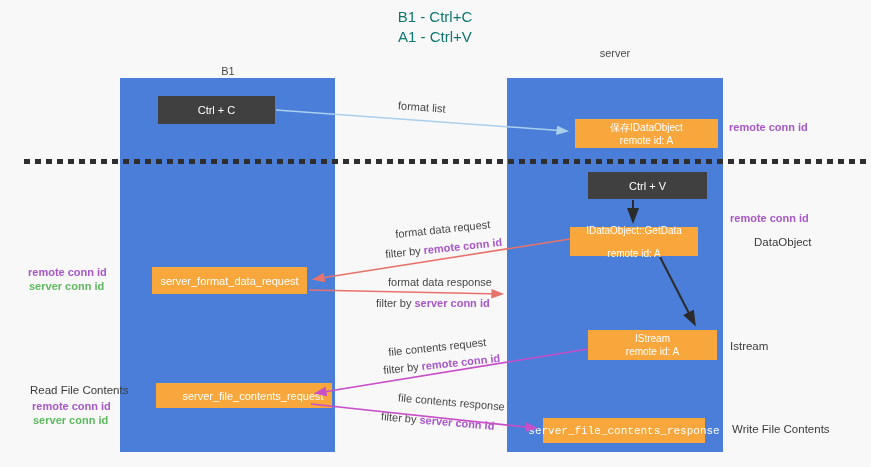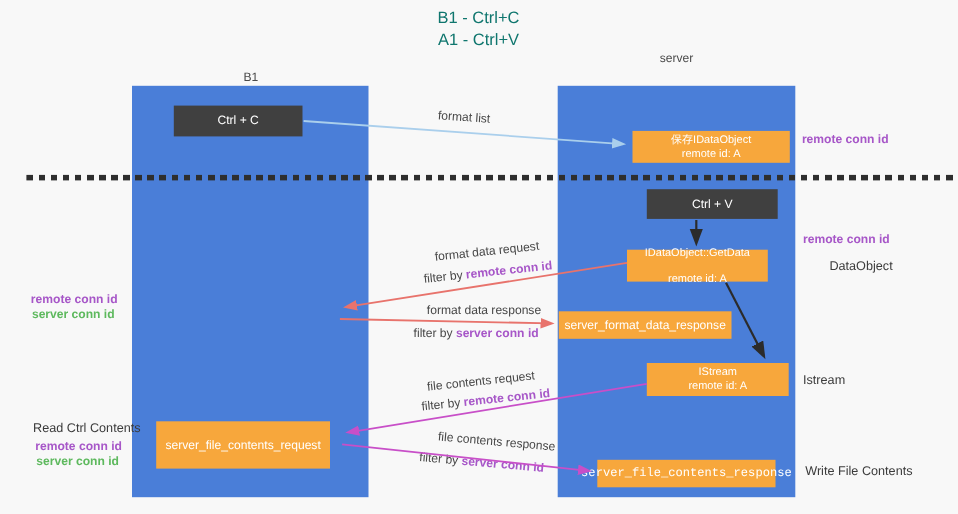--- a/index.html
+++ b/index.html
@@ -76,42 +76,42 @@
   <div class="box orange" style="left:570px;top:227px;width:128px;height:29px;gap:10px;">
     <div class="l">IDataObject::GetData</div>
     <div class="l">remote id: A</div>
   </div>
 
   <div class="box orange" style="left:588px;top:330px;width:129px;height:30px;">
     <div class="l">IStream</div>
     <div class="l">remote id: A</div>
   </div>
 
-
-  <div class="box orange" style="left:508px;top:283px;width:157px;height:25px;">
-    <div class="s">server_format_data_response</div>
+  <div class="box orange" style="left:152px;top:267px;width:155px;height:27px;">
+    <div class="s">server_format_data_request</div>
   </div>
 
-  <div class="box orange" style="left:142px;top:383px;width:158px;height:43px;">
+
+  <div class="box orange" style="left:156px;top:383px;width:158px;height:25px;padding-left:18px;">
     <div class="s">server_file_contents_request</div>
   </div>
 
   <div class="box orange" style="left:543px;top:418px;width:162px;height:25px;font-family:Liberation Mono, monospace;">
     <div class="s">server_file_contents_response</div>
   </div>
 
   <div class="lbl purple" style="left:729px;top:121px;">remote conn id</div>
   <div class="lbl purple" style="left:730px;top:212px;">remote conn id</div>
   <div class="lbl dark" style="left:741px;top:236px;margin-left:13px;">DataObject</div>
   <div class="lbl dark" style="left:730px;top:340px;">Istream</div>
   <div class="lbl dark" style="left:732px;top:423px;">Write File Contents</div>
 
   <div class="lbl purple" style="left:28px;top:266px;">remote conn id</div>
   <div class="lbl greent" style="left:29px;top:280px;">server conn id</div>
-  <div class="lbl dark" style="left:30px;top:384px;">Read Ctrl Contents</div>
+  <div class="lbl dark" style="left:30px;top:384px;">Read File Contents</div>
   <div class="lbl purple" style="left:32px;top:400px;">remote conn id</div>
   <div class="lbl greent" style="left:33px;top:414px;">server conn id</div>
 
   <div class="lbl rsm" style="left:398px;top:101px;">format list</div>
 
   <div class="lbl rneg" style="left:395px;top:223px;">format data request</div>
   <div class="lbl rneg" style="left:385px;top:242px;">
     <span class="fb">filter by</span><span class="purple">remote conn id</span>
   </div>
 

